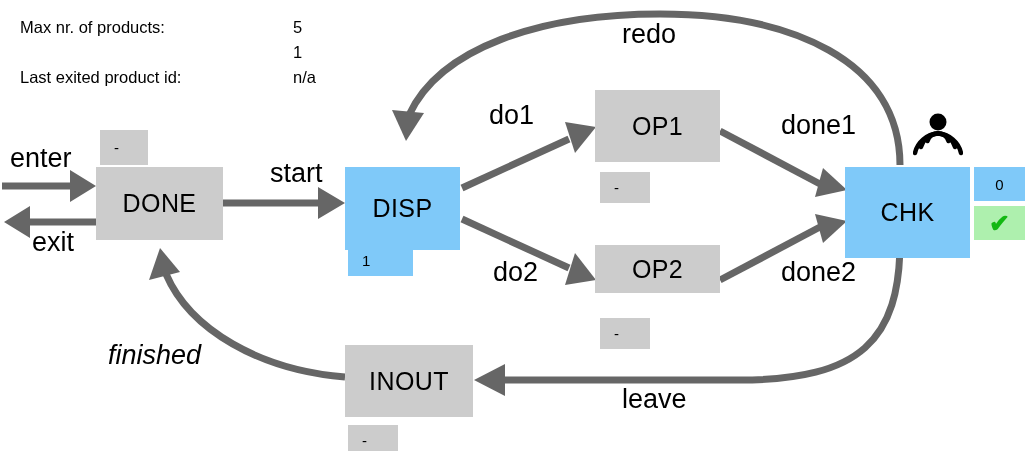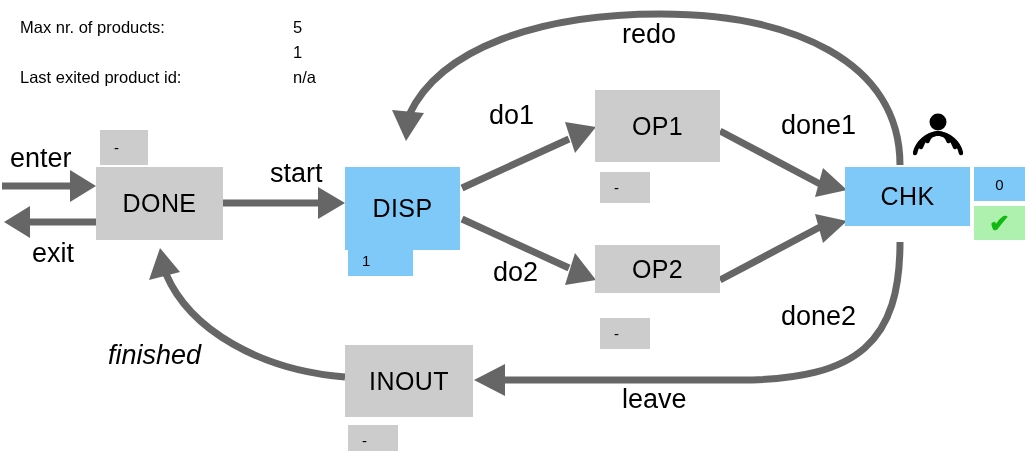--- a/index.html
+++ b/index.html
@@ -209,37 +209,37 @@
     <svg viewBox="0 0 50 46" width="50" height="46">
       <circle cx="25" cy="9" r="8.5" fill="#000000"></circle>
       <path d="M 25,20.5 A 11,11 0 0 0 14.5,28" fill="none" stroke="#000000" stroke-width="4.5" stroke-linecap="round"></path>
       <path d="M 25,20.5 A 11,11 0 0 1 35.5,28" fill="none" stroke="#000000" stroke-width="4.5" stroke-linecap="round"></path>
       <path d="M 25,20.5 A 18,18 0 0 0 8,34" fill="none" stroke="#000000" stroke-width="4.5" stroke-linecap="round"></path>
       <path d="M 25,20.5 A 18,18 0 0 1 42,34" fill="none" stroke="#000000" stroke-width="4.5" stroke-linecap="round"></path>
       <path d="M 25,20.5 A 25,25 0 0 0 2,40" fill="none" stroke="#000000" stroke-width="4.5" stroke-linecap="round"></path>
       <path d="M 25,20.5 A 25,25 0 0 1 48,40" fill="none" stroke="#000000" stroke-width="4.5" stroke-linecap="round"></path>
     </svg>
   </div>
-  <div class="node blue" style="left:845px; top:167px; width:125px; height:59px;">
+  <div class="node blue" style="left:845px; top:167px; width:125px; height:91px;">
     <span>CHK</span>
   </div>
   <div class="badge blue" style="left:974px; top:167px; width:51px; height:34px; justify-content:center; padding-left:0;">0</div>
   <div class="badge green" style="left:974px; top:206px; width:51px; height:34px;">
     <span class="check">✔</span>
   </div>
 
   <div class="node gray" style="left:345px; top:345px; width:128px; height:72px;">
     <span>INOUT</span>
   </div>
   <div class="badge gray" style="left:348px; top:425px; width:50px; height:31px;">-</div>
 
   <div class="edge-label" style="left:10px;  top:143px;">enter</div>
-  <div class="edge-label" style="left:32px;  top:227px;margin-top:11px;">exit</div>
+  <div class="edge-label" style="left:32px;  top:227px;">exit</div>
   <div class="edge-label" style="left:270px; top:158px;">start</div>
   <div class="edge-label" style="left:489px; top:100px;">do1</div>
   <div class="edge-label" style="left:493px; top:257px;">do2</div>
   <div class="edge-label" style="left:781px; top:110px;">done1</div>
-  <div class="edge-label" style="left:781px; top:257px;margin-top:44px;">done2</div>
+  <div class="edge-label" style="left:781px; top:257px;">done2</div>
   <div class="edge-label" style="left:622px; top:19px;">redo</div>
   <div class="edge-label" style="left:622px; top:384px;">leave</div>
   <div class="edge-label" style="left:108px; top:340px;font-style:italic;">finished</div>
 
 </div>
 
 </body></html>

